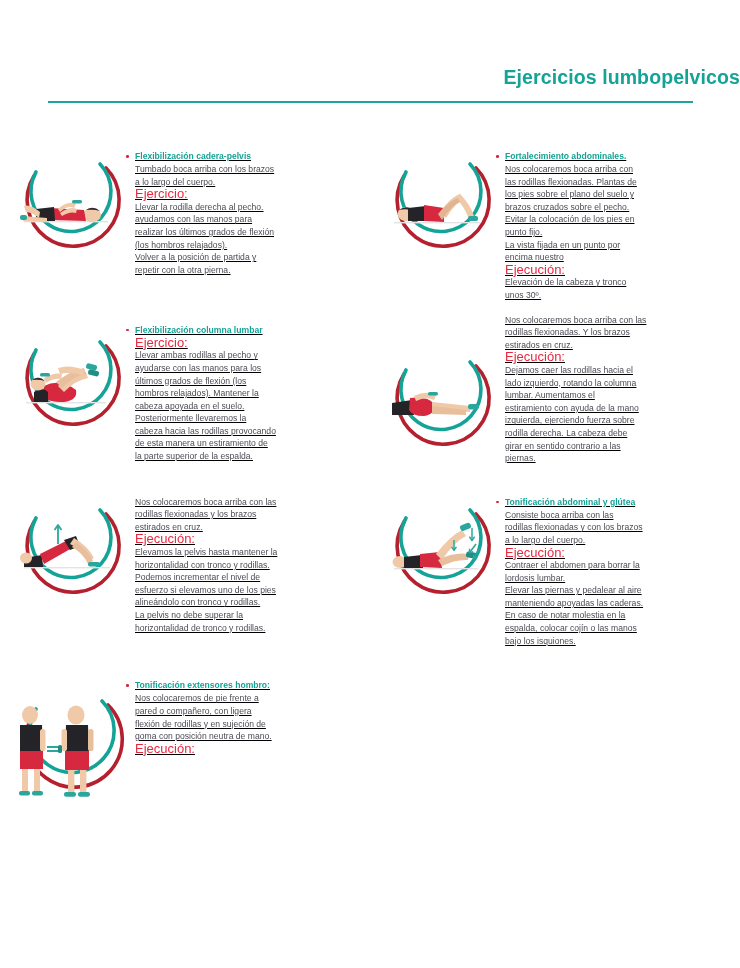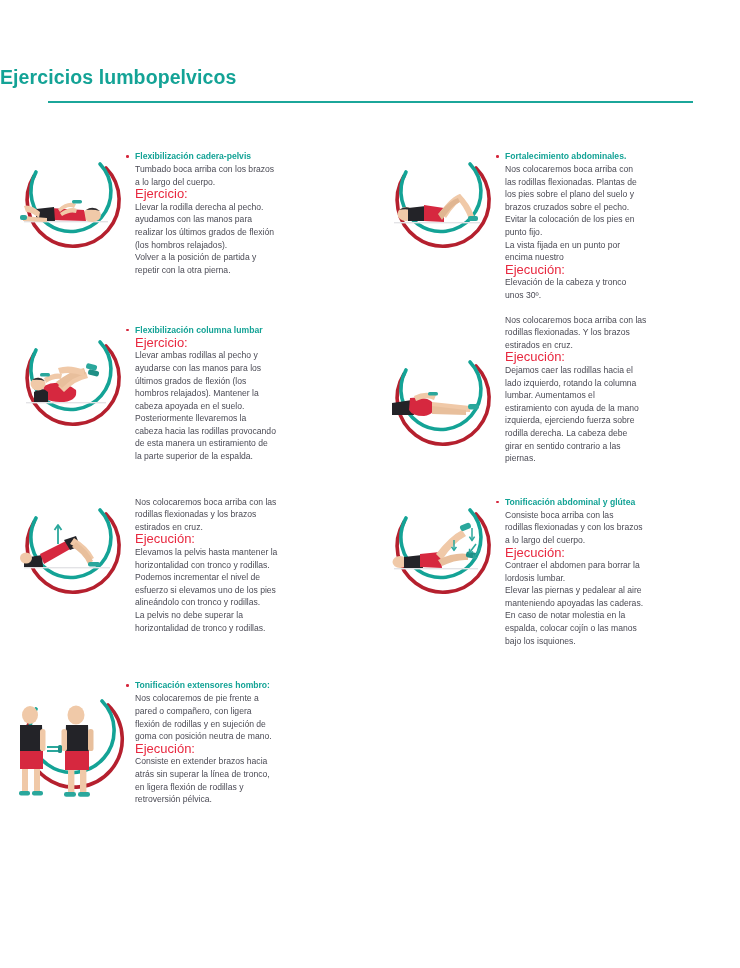--- a/index.html
+++ b/index.html
@@ -16,21 +16,21 @@
   .page {
     width: 740px;
     height: 968px;
     position: relative;
     background: #ffffff;
   }
 
   
   .header {
     padding-top: 66px;
-    text-align: left;
+    text-align: right;
   }
   .doc-title {
     color: #14a396;
     font-size: 19.5px;
     font-weight: bold;
     letter-spacing: 0.1px;
   }
   .title-rule {
     position: absolute;
     left: 48px;
@@ -66,20 +66,21 @@
     position: relative;
     margin-top: 2px;
   }
   .illus svg { display: block; }
 
   
   .txt {
     flex: 1;
     padding-top: 10px;
     padding-right: 8px;
+    text-decoration: underline;
   }
   .ex-head {
     color: #14a396;
     font-size: 8.6px;
     font-weight: bold;
     line-height: 12.6px;
     position: relative;
     padding-left: 9px;
     margin-bottom: 0.5px;
   }
@@ -438,24 +439,20 @@
             </g>
           </svg>
         </div>
         <div class="txt">
           <div class="ex-head">Tonificación extensores hombro:</div>
           <div class="ex-body">Nos colocaremos de pie frente a
 pared o compañero, con ligera
 flexión de rodillas y en sujeción de
 goma con posición neutra de mano.</div>
           <div class="ex-label">Ejecución:</div>
-          <div class="ex-body">Consiste en extender brazos hacia
-atrás sin superar la línea de tronco,
-en ligera flexión de rodillas y
-retroversión pélvica.</div>
         </div>
       </div>
 
       <div class="cell empty"></div>
 
     </div>
 
   </div>
 </div>
 

